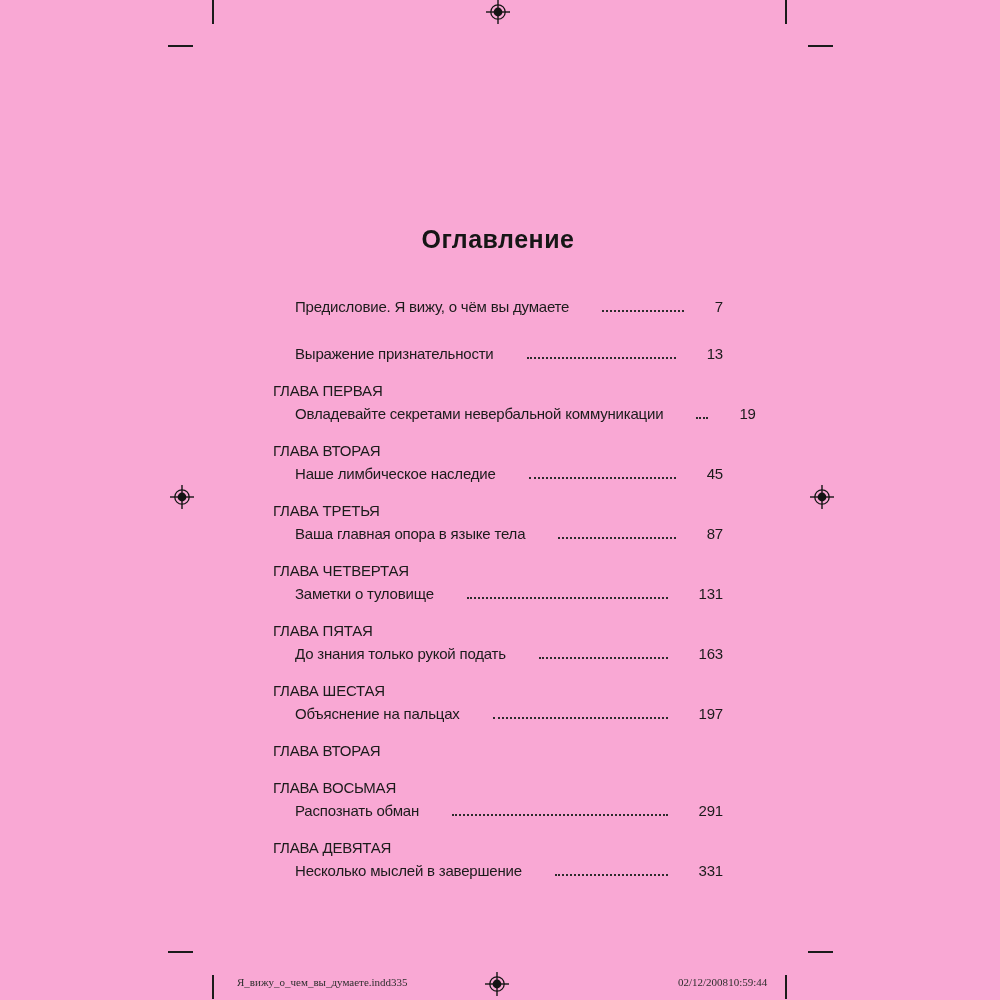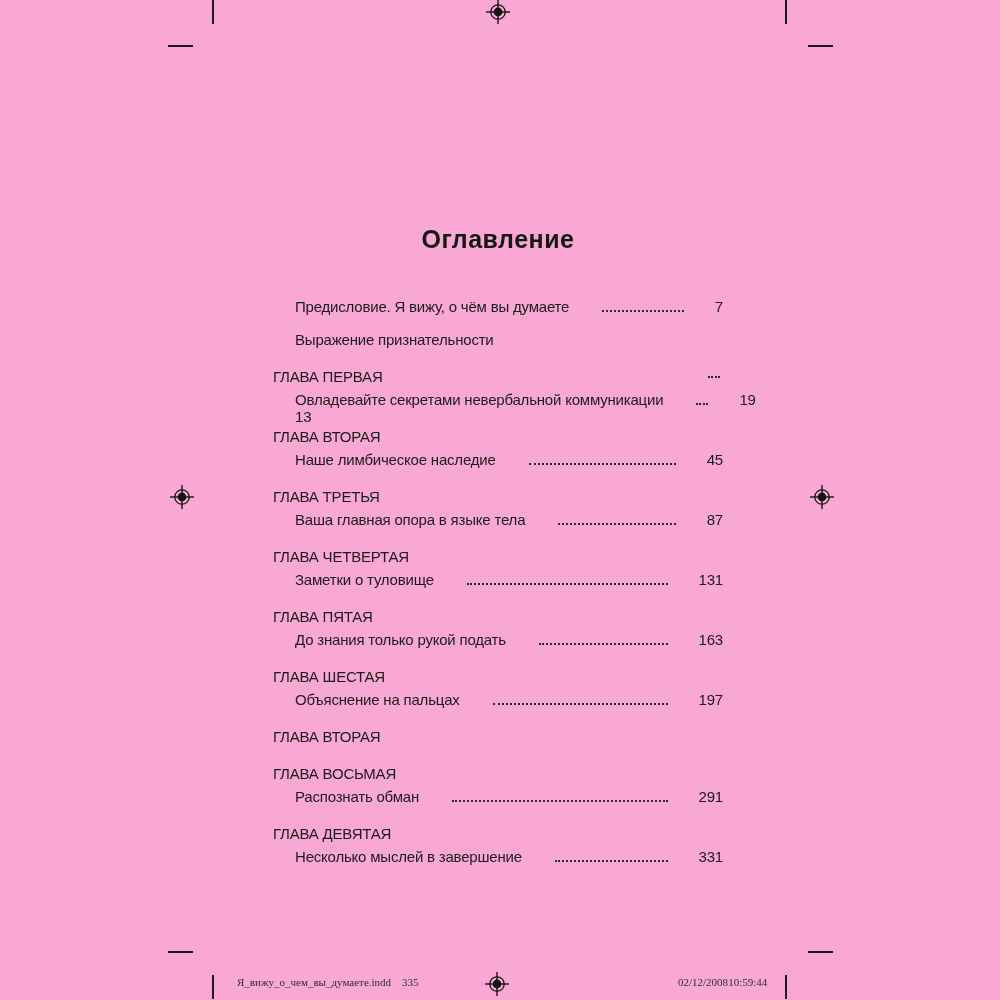--- a/index.html
+++ b/index.html
@@ -36,34 +36,34 @@
   }
   .toc-row { display: flex; height: 16px; white-space: nowrap; gap: 28px; }
   .toc-row .leader {
     flex: 1 1 auto;
     min-width: 12px;
     align-self: flex-end;
     border-bottom: 2px dotted #2c2c2c;
     margin: 0 3px 3px 5px;
   }
   .indent { margin-left: 22px; }
-  .fm-row-2 { margin-top: 17px; flex-direction: column; }
+  .fm-row-2 { margin-top: 31px; }
   .chapter { margin-top: 21px; }
   .chapter-heading { height: 16px; letter-spacing: -0.2px; }
   .chapter .toc-row { margin-top: 7px; }
   
   .slug {
     position: absolute;
     font-family: "Liberation Serif", serif;
     font-size: 11px; line-height: 12px;
     color: #2e2e2e;
     white-space: nowrap;
   }
   .slug-left { left: 237px; top: 976px; }
-  .slug-left .slug-num { margin-left: 11px; }
+  .slug-left .slug-num { }
   .slug-right { left: 678px; top: 976px; }
   .slug-right .slug-time { }
 </style>
 </head>
 <body>
 
 <div class="sheet">
 
   <div class="crop v" style="left:212px; top:0;"></div>
   <div class="crop h" style="left:168px; top:45px;"></div>

